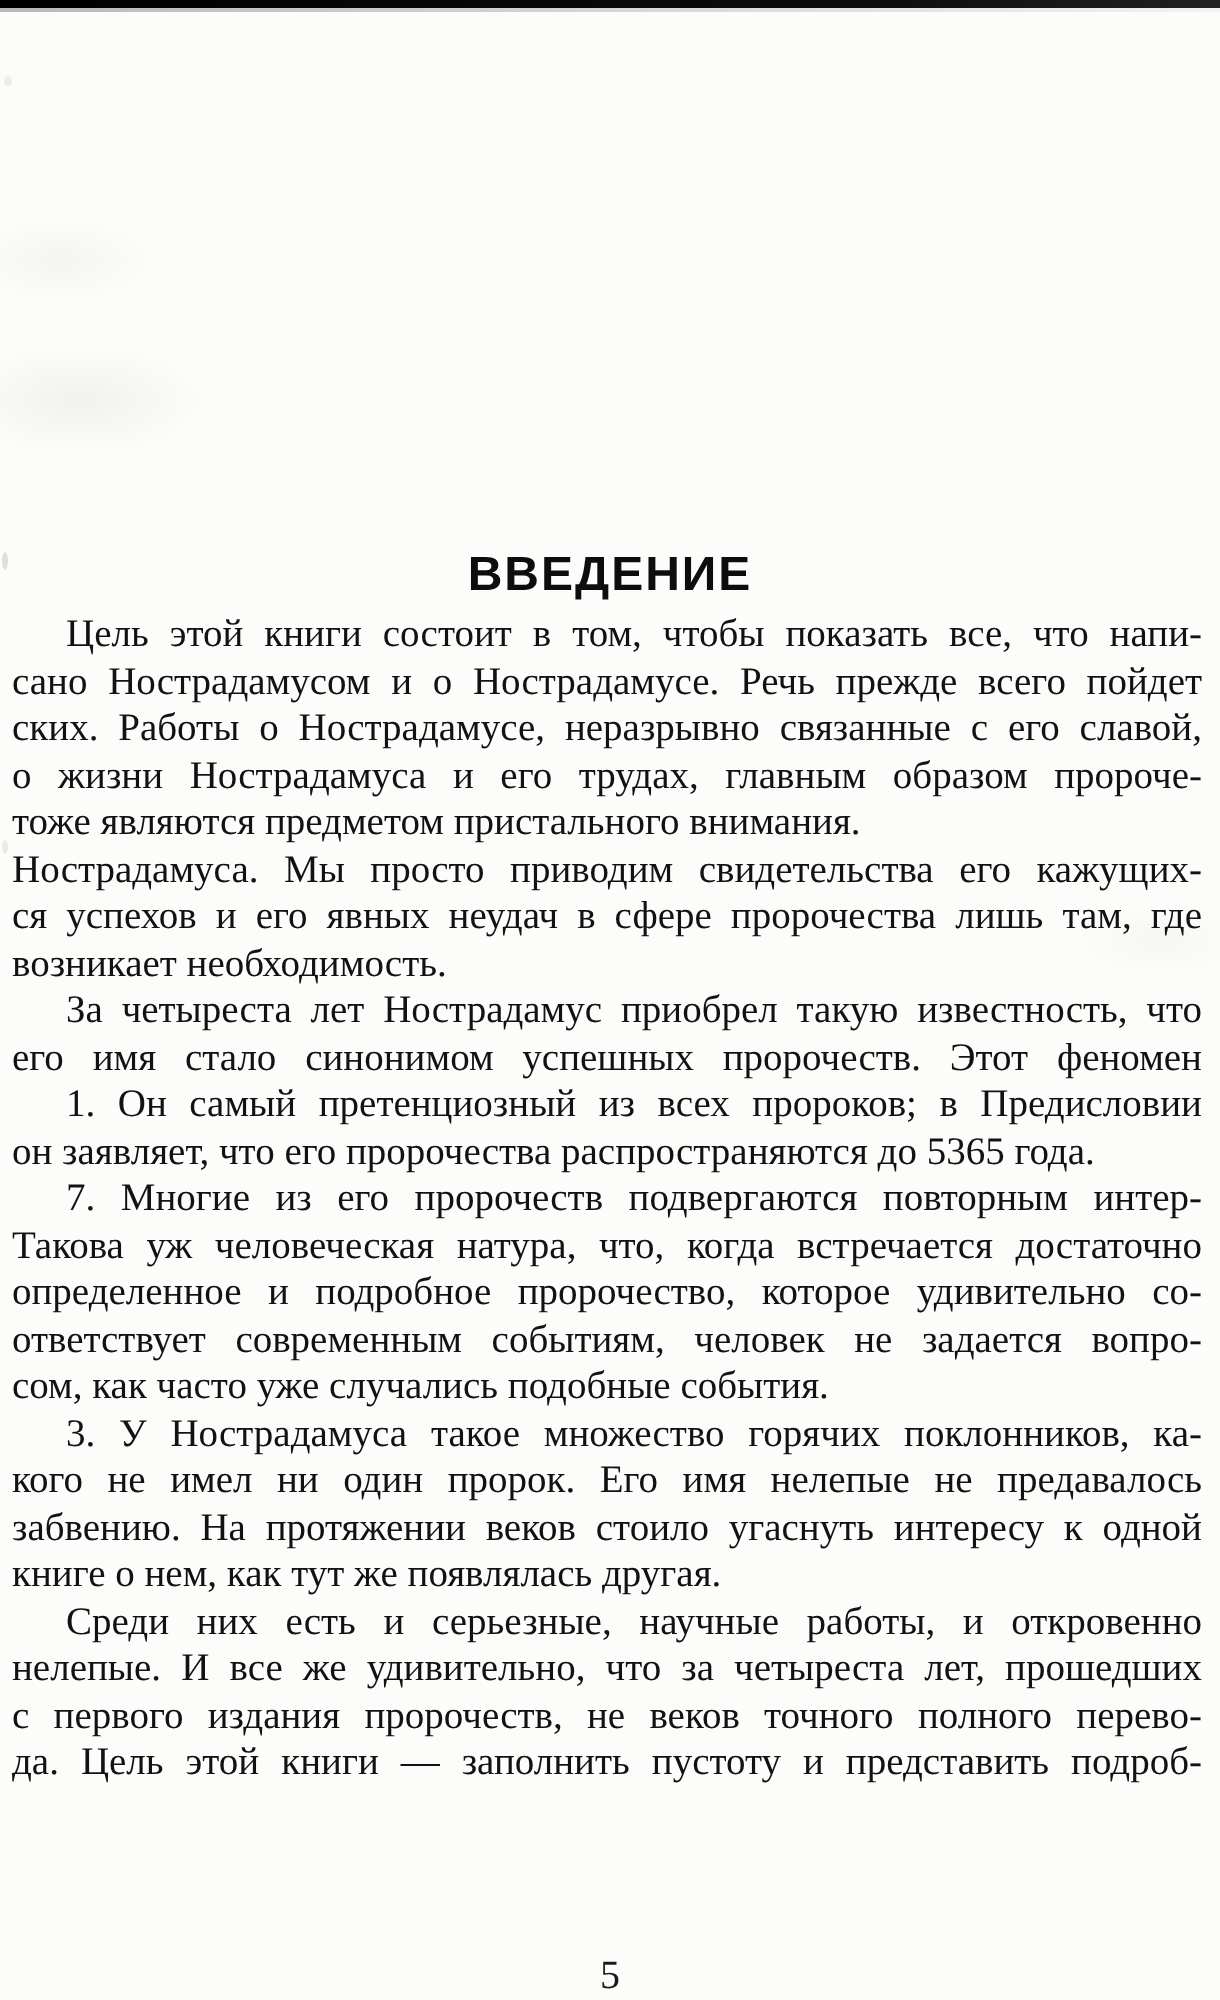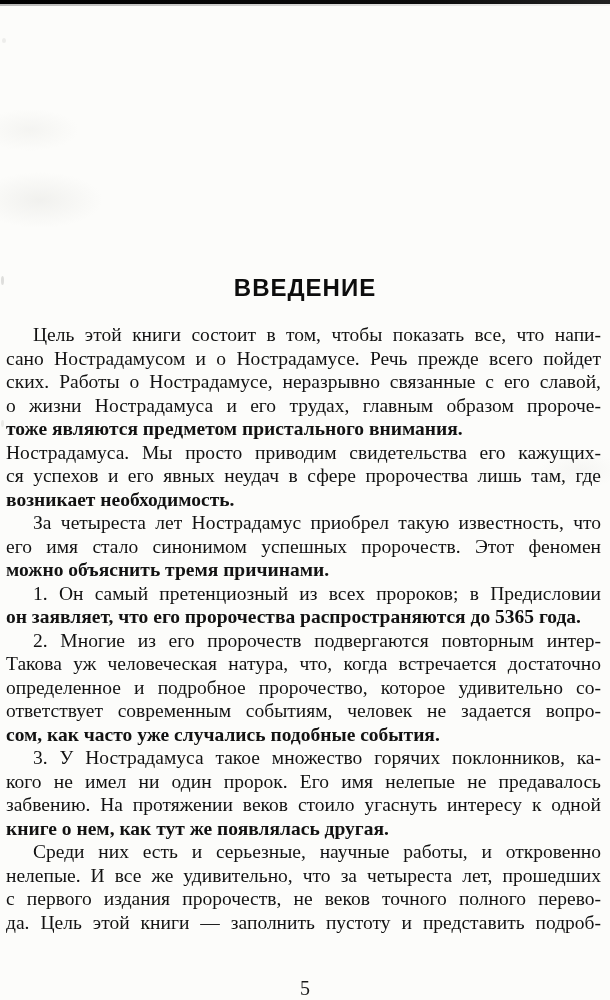--- a/index.html
+++ b/index.html
@@ -48,34 +48,33 @@
     font-size: 24px;
     line-height: 28px;
     letter-spacing: 1px;
     color: #0d0d0d;
   }
   .body-text {
     position: absolute;
     top: 306px;
     left: 6px;
     width: 595px;
-    margin-top: 17px;
   }
   .para { margin: 0; padding: 0; }
   .line {
     font-size: 19.5px;
     line-height: 23.5px;
     height: 23.5px;
     text-align: justify;
     text-align-last: justify;
     white-space: normal;
     color: #121212;
   }
   .line.indent { text-indent: 27px; }
-  .line.endline { text-align-last: left; font-weight: bold; }
+  .line.endline { text-align-last: left; }
   .page-number {
     position: absolute;
     top: 977px;
     left: 0;
     width: 610px;
     text-align: center;
     font-size: 20px;
     line-height: 22px;
     color: #1a1a1a;
   }
@@ -111,28 +110,27 @@
         <div class="line endline">тоже являются предметом пристального внимания.</div>
       </div>
       <div class="para">
         <div class="line">Нострадамуса. Мы просто приводим свидетельства его кажущих-</div>
         <div class="line">ся успехов и его явных неудач в сфере пророчества лишь там, где</div>
         <div class="line endline">возникает необходимость.</div>
       </div>
       <div class="para">
         <div class="line indent">За четыреста лет Нострадамус приобрел такую известность, что</div>
         <div class="line">его имя стало синонимом успешных пророчеств. Этот феномен</div>
-        <div class="line endline">можно объяснить тремя причинами.</div>
       </div>
       <div class="para">
         <div class="line indent">1. Он самый претенциозный из всех пророков; в Предисловии</div>
         <div class="line endline">он заявляет, что его пророчества распространяются до 5365 года.</div>
       </div>
       <div class="para">
-        <div class="line indent">2. Многие из его пророчеств подвергаются повторным интер-</div>
+        <div class="line indent">7. Многие из его пророчеств подвергаются повторным интер-</div>
         <div class="line">Такова уж человеческая натура, что, когда встречается достаточно</div>
         <div class="line">определенное и подробное пророчество, которое удивительно со-</div>
         <div class="line">ответствует современным событиям, человек не задается вопро-</div>
         <div class="line endline">сом, как часто уже случались подобные события.</div>
       </div>
       <div class="para">
         <div class="line indent">3. У Нострадамуса такое множество горячих поклонников, ка-</div>
         <div class="line">кого не имел ни один пророк. Его имя нелепые не предавалось</div>
         <div class="line">забвению. На протяжении веков стоило угаснуть интересу к одной</div>
         <div class="line endline">книге о нем, как тут же появлялась другая.</div>

